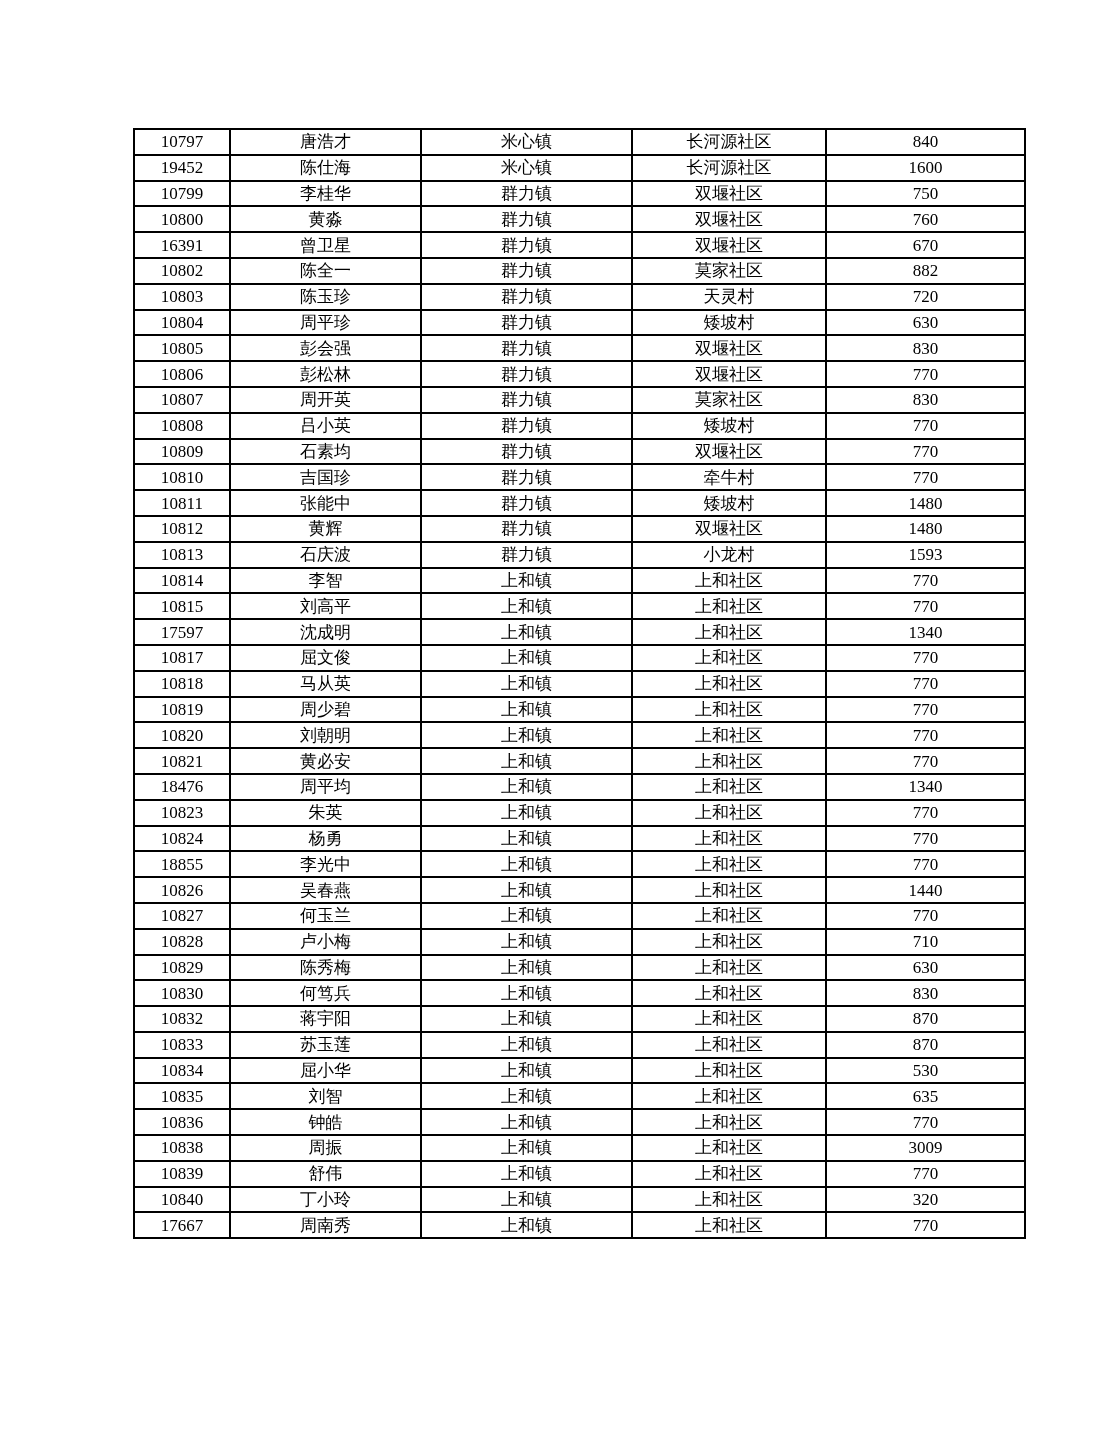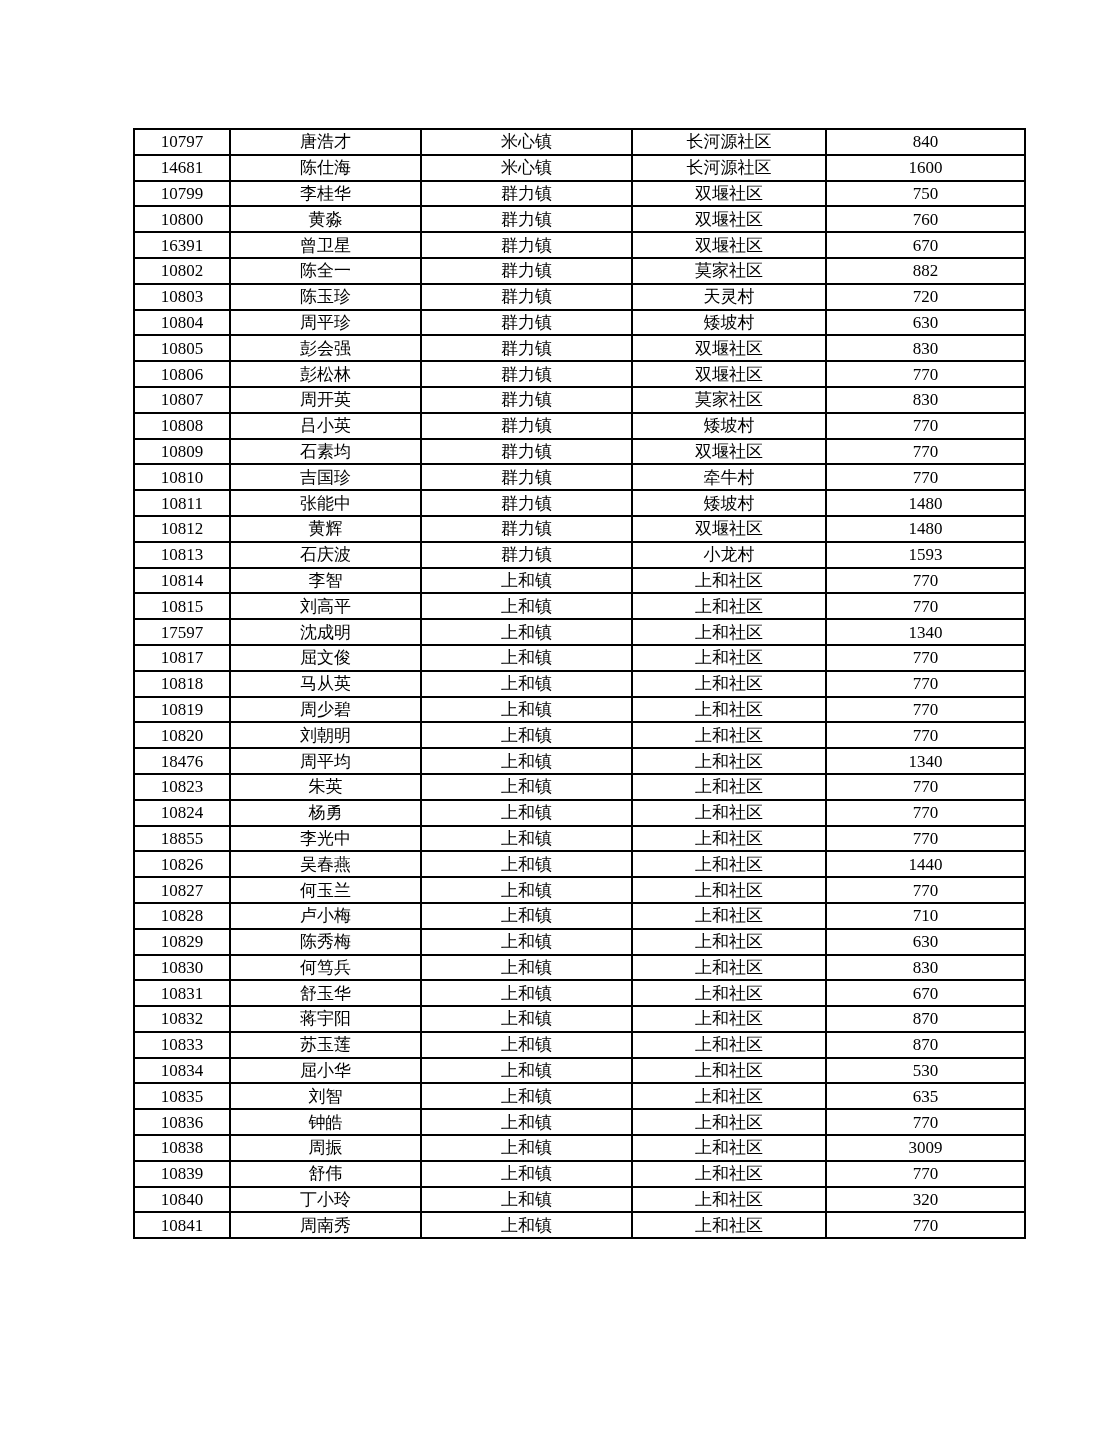--- a/index.html
+++ b/index.html
@@ -56,21 +56,21 @@
     </colgroup>
     <tbody>
         <tr>
           <td>10797</td>
           <td>唐浩才</td>
           <td>米心镇</td>
           <td>长河源社区</td>
           <td>840</td>
         </tr>
         <tr>
-          <td>14681</td>
+          <td>19452</td>
           <td>陈仕海</td>
           <td>米心镇</td>
           <td>长河源社区</td>
           <td>1600</td>
         </tr>
         <tr>
           <td>10799</td>
           <td>李桂华</td>
           <td>群力镇</td>
           <td>双堰社区</td>
@@ -217,20 +217,27 @@
           <td>770</td>
         </tr>
         <tr>
           <td>10820</td>
           <td>刘朝明</td>
           <td>上和镇</td>
           <td>上和社区</td>
           <td>770</td>
         </tr>
         <tr>
+          <td>10821</td>
+          <td>黄必安</td>
+          <td>上和镇</td>
+          <td>上和社区</td>
+          <td>770</td>
+        </tr>
+        <tr>
           <td>18476</td>
           <td>周平均</td>
           <td>上和镇</td>
           <td>上和社区</td>
           <td>1340</td>
         </tr>
         <tr>
           <td>10823</td>
           <td>朱英</td>
           <td>上和镇</td>
@@ -280,27 +287,20 @@
           <td>630</td>
         </tr>
         <tr>
           <td>10830</td>
           <td>何笃兵</td>
           <td>上和镇</td>
           <td>上和社区</td>
           <td>830</td>
         </tr>
         <tr>
-          <td>10831</td>
-          <td>舒玉华</td>
-          <td>上和镇</td>
-          <td>上和社区</td>
-          <td>670</td>
-        </tr>
-        <tr>
           <td>10832</td>
           <td>蒋宇阳</td>
           <td>上和镇</td>
           <td>上和社区</td>
           <td>870</td>
         </tr>
         <tr>
           <td>10833</td>
           <td>苏玉莲</td>
           <td>上和镇</td>
@@ -343,21 +343,21 @@
           <td>770</td>
         </tr>
         <tr>
           <td>10840</td>
           <td>丁小玲</td>
           <td>上和镇</td>
           <td>上和社区</td>
           <td>320</td>
         </tr>
         <tr>
-          <td>10841</td>
+          <td>17667</td>
           <td>周南秀</td>
           <td>上和镇</td>
           <td>上和社区</td>
           <td>770</td>
         </tr>
       </tbody>
   </table>
 </div>
 
 </body></html>

